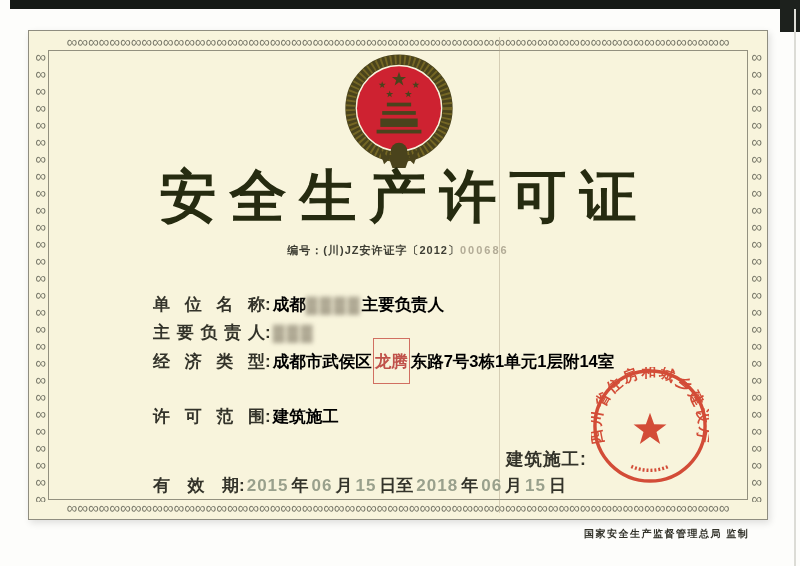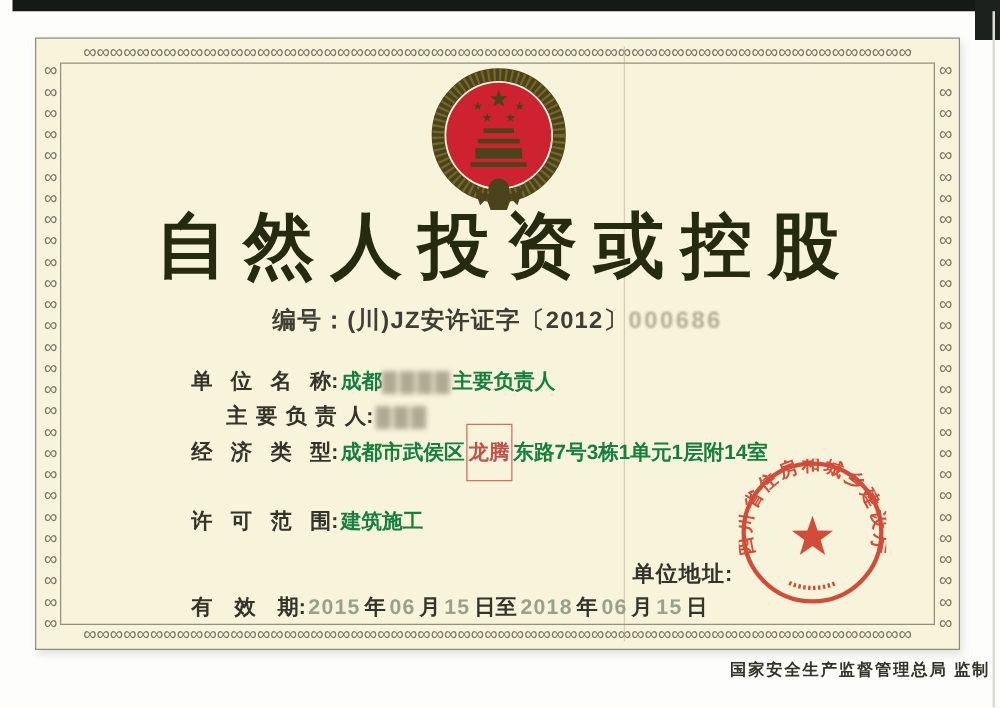--- a/index.html
+++ b/index.html
@@ -27,40 +27,40 @@
   .fold-line{position:absolute;left:470px;top:6px;bottom:6px;width:1px;background:rgba(170,158,130,0.45);}
   
   .emblem{position:absolute;left:314px;top:22px;width:112px;height:118px;}
   
   .title{
     position:absolute;left:0;top:128px;width:100%;text-align:center;
     font-size:57px;font-weight:800;letter-spacing:13px;text-indent:13px;
     color:#262b10;font-family:"Liberation Sans","DejaVu Sans",sans-serif;
   }
   
-  .number-line{position:absolute;left:0;top:212px;width:100%;text-align:center;font-size:19px;color:#3e3e34;font-weight:600;letter-spacing:1px;}
+  .number-line{position:absolute;left:0;top:212px;width:100%;text-align:center;font-size:11px;color:#3e3e34;font-weight:600;letter-spacing:1px;}
   .number-serial{color:#b3ac97;filter:blur(0.7px);letter-spacing:2px;font-weight:700;}
   
   .row{position:absolute;left:124px;white-space:nowrap;font-size:17px;color:#3a3a32;}
   .flabel{display:inline-block;width:112px;text-align:justify;text-align-last:justify;font-weight:700;color:#33332a;vertical-align:baseline;}
   .flabel.narrow{width:86px;margin-top:44px;}
   .colon{font-weight:700;color:#33332a;margin-right:2px;}
-  .fval{font-size:16.5px;color:#15803d;font-weight:600;}
+  .fval{font-size:16.5px;color:#000000;font-weight:600;}
   .redact{color:#9a937f;filter:blur(2px);letter-spacing:2px;}
   .stamped-red{color:#c0524a;border:1px solid rgba(199,77,66,.8);padding:13px 1px;margin:0 1px;}
   .num-faded{color:#99a08c;font-weight:600;letter-spacing:1px;}
   .cjk-bold{font-weight:700;color:#33332a;margin:0 3px;}
-  .row-name{top:262px;}  .row-principal{top:290px;margin-left:28px;}  .row-address{top:319px;}
+  .row-name{top:262px;}  .row-principal{top:290px;}  .row-address{top:319px;}
   .row-economy{top:347px;}  .row-scope{top:374px;}  .row-validity{top:399px;}
   
   .issuer-label{position:absolute;left:477px;top:416px;font-size:17.5px;font-weight:700;color:#33332a;letter-spacing:1px;}
   .issuer-date{position:absolute;left:500px;top:446px;font-size:16.5px;color:#3a3a32;white-space:nowrap;}
   .seal{position:absolute;left:562px;top:336px;width:118px;height:118px;mix-blend-mode:multiply;opacity:.92;}
   
-  .footer-note{position:absolute;left:584px;top:527px;font-size:13px;font-weight:700;color:#33332b;letter-spacing:1.5px;}
+  .footer-note{position:absolute;left:584px;top:527px;font-size:10px;font-weight:700;color:#33332b;letter-spacing:1.5px;}
 </style>
 </head>
 <body>
 
 <div class="scan-bar-top"></div>
 <div class="scan-corner"></div>
 <div class="scan-line-right"></div>
 
 <div class="paper">
 
@@ -86,36 +86,36 @@
     <rect x="47" y="52" width="26" height="4" fill="#4a431c"></rect>
     <rect x="42" y="61" width="36" height="4" fill="#4a431c"></rect>
     <rect x="40" y="69" width="40" height="9" fill="#4a431c"></rect>
     <rect x="36" y="81" width="48" height="4" fill="#4a431c"></rect>
     <circle cx="60" cy="104" r="9" fill="#4a431c"></circle>
     <path d="M48 108 L72 108 L67 122 L53 122 Z" fill="#4a431c"></path>
     <path d="M38 100 L50 112 L44 118 Z" fill="#4a431c"></path>
     <path d="M82 100 L70 112 L76 118 Z" fill="#4a431c"></path>
   </svg>
 
-  <div class="title">自然人投资或控股</div>
+  <div class="title">安全生产许可证</div>
 
   <div class="number-line"><span>编号：</span><span>(川)JZ安许证字〔2012〕</span><span class="number-serial">000686</span></div>
 
   <div class="row row-name"><span class="flabel">单位名称</span><span class="colon">:</span><span class="fval">成都</span><span class="fval redact">▓▓▓▓</span><span class="fval">主要负责人</span></div>
 
   <div class="row row-principal"><span class="flabel">主要负责人</span><span class="colon">:</span><span class="fval redact">▓▓▓</span></div>
 
   <div class="row row-address"><span class="flabel">经济类型</span><span class="colon">:</span><span class="fval">成都市武侯区</span><span class="fval stamped-red">龙腾</span><span class="fval">东路7号3栋1单元1层附14室</span></div>
 
 
   <div class="row row-scope"><span class="flabel">许可范围</span><span class="colon">:</span><span class="fval">建筑施工</span></div>
 
   <div class="row row-validity"><span class="flabel narrow">有效期</span><span class="colon">:</span><span class="num-faded">2015</span><span class="cjk-bold">年</span><span class="num-faded">06</span><span class="cjk-bold">月</span><span class="num-faded">15</span><span class="cjk-bold">日至</span><span class="num-faded">2018</span><span class="cjk-bold">年</span><span class="num-faded">06</span><span class="cjk-bold">月</span><span class="num-faded">15</span><span class="cjk-bold">日</span></div>
 
-  <div class="issuer-label">单位地址:</div>
+  <div class="issuer-label">建筑施工:</div>
 
   <svg class="seal" viewBox="0 0 120 120">
     <circle cx="60" cy="60" r="56" fill="none" stroke="#d6402f" stroke-width="3.5"></circle>
     <path id="sealarc" d="M 14.7 81.1 A 50 50 0 1 1 105.3 81.1" fill="none"></path>
     <text font-size="15" font-weight="bold" fill="#d6402f" letter-spacing="2.5">
       <textPath href="#sealarc" startOffset="50%" text-anchor="middle">四川省住房和城乡建设厅</textPath>
     </text>
     <use href="#star5" fill="#d6402f" transform="translate(60,64) scale(2.2)"></use>
     <path d="M 41 101 A 46 46 0 0 0 79 101" stroke="#d6402f" stroke-width="3.5" stroke-dasharray="2 2" fill="none"></path>
   </svg>

